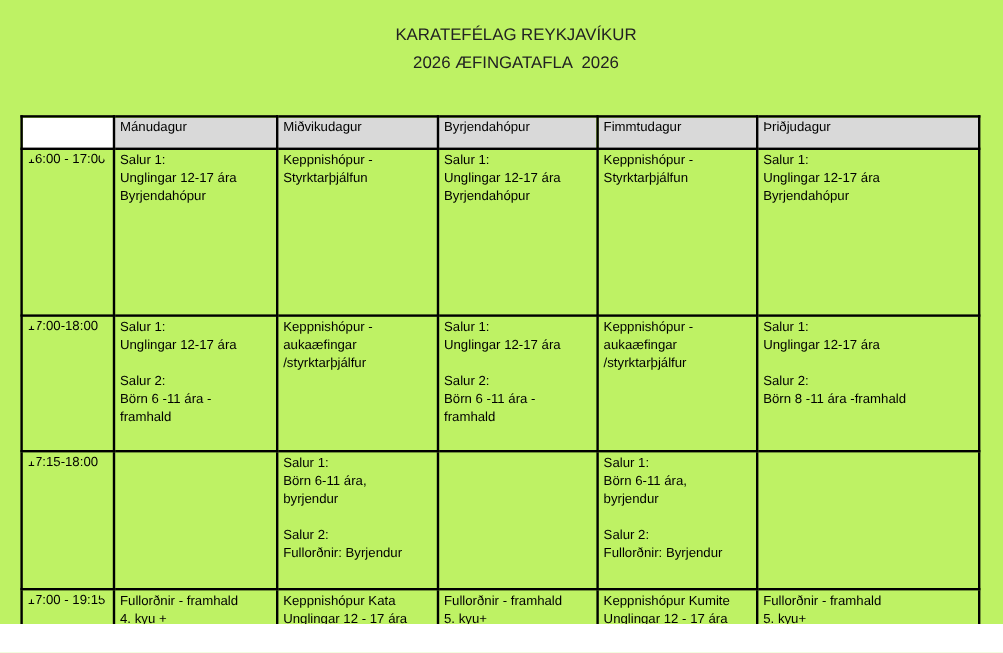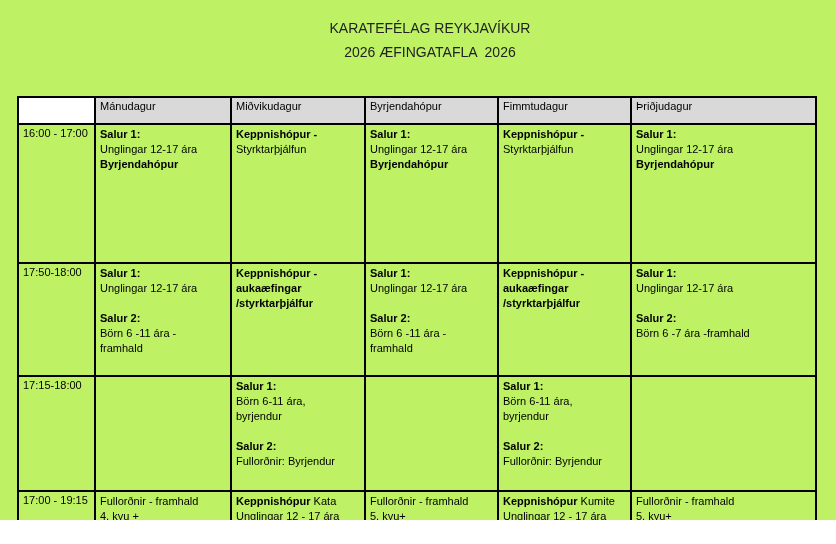--- a/index.html
+++ b/index.html
@@ -39,26 +39,27 @@
     font-weight:bold;
     text-align:center;
     vertical-align:middle;
     padding:0 2px;
   }
   td.time{
     font-weight:bold;
     text-align:center;
     vertical-align:middle;
     padding:0 2px;
+    border-radius:24px;
   }
   td.ml{vertical-align:middle;}
   td.mc{vertical-align:middle;text-align:center;}
   td.lastrow{border-bottom:3px solid #000;}
   .line{display:block;min-height:15px;line-height:15px;white-space:pre-wrap;}
-  .b{font-weight:bold;}
+  .b{font-weight:normal;}
   .tick{
     position:absolute;top:538px;width:1px;height:5px;background:#bdbdbd;
   }
 </style>
 </head>
 <body>
 
 <div class="page">
 
   <div class="title">
@@ -106,21 +107,21 @@
         <span class="line">Styrktarþjálfun</span>
       </td>
       <td>
         <span class="line b">Salur 1:</span>
         <span class="line">Unglingar 12-17 ára</span>
         <span class="line b">Byrjendahópur</span>
       </td>
     </tr>
 
     <tr style="height:113px">
-      <td class="time">17:50-18:00</td>
+      <td class="time">17:00-18:00</td>
       <td>
         <span class="line b">Salur 1:</span>
         <span class="line">Unglingar 12-17 ára</span>
         <span class="line"></span>
         <span class="line b">Salur 2:</span>
         <span class="line">Börn 6 -11 ára -</span>
         <span class="line">framhald</span>
       </td>
       <td class="mc">
         <span class="line b">Keppnishópur -</span>
@@ -138,21 +139,21 @@
       <td class="mc">
         <span class="line b">Keppnishópur -</span>
         <span class="line b">aukaæfingar</span>
         <span class="line b">/styrktarþjálfur</span>
       </td>
       <td>
         <span class="line b">Salur 1:</span>
         <span class="line">Unglingar 12-17 ára</span>
         <span class="line"></span>
         <span class="line b">Salur 2:</span>
-        <span class="line">Börn 6 -7 ára -framhald</span>
+        <span class="line">Börn 8 -11 ára -framhald</span>
       </td>
     </tr>
 
     <tr style="height:115px">
       <td class="time">17:15-18:00</td>
       <td></td>
       <td>
         <span class="line b">Salur 1:</span>
         <span class="line">Börn 6-11 ára,</span>
         <span class="line">byrjendur</span>

